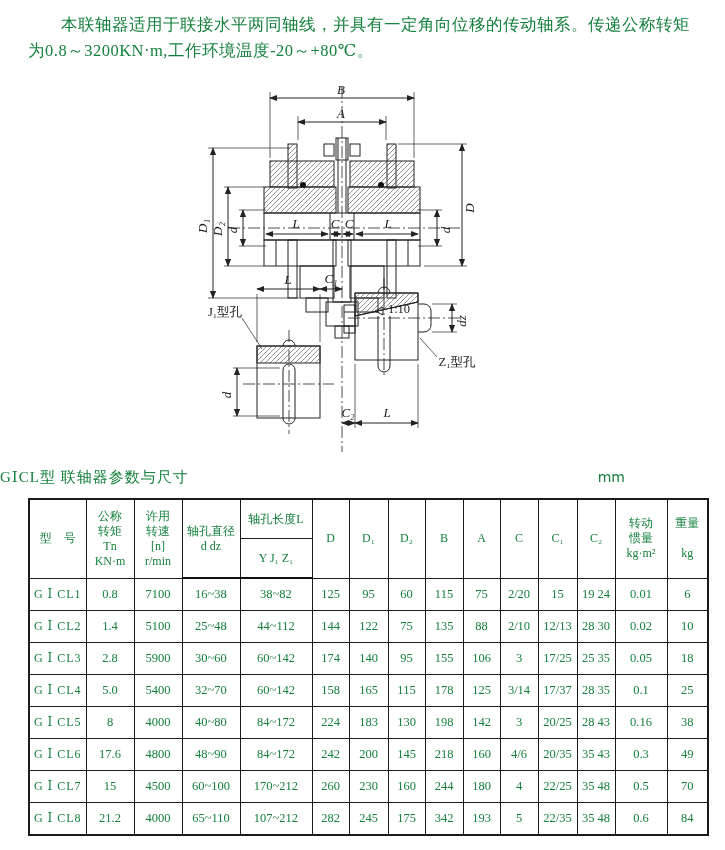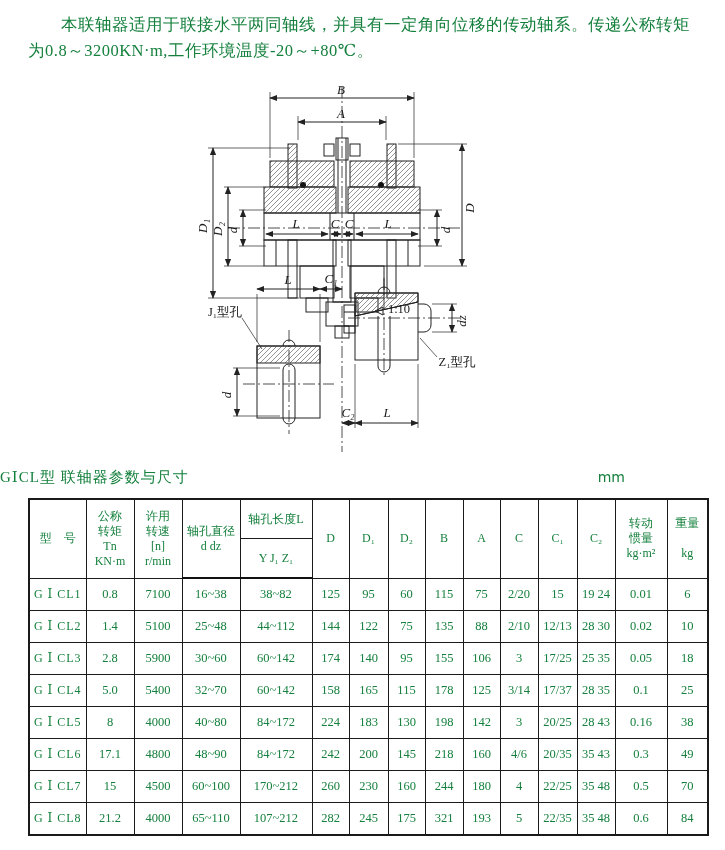--- a/index.html
+++ b/index.html
@@ -333,21 +333,21 @@
           <td>198</td>
           <td>142</td>
           <td>3</td>
           <td>20/25</td>
           <td>28 43</td>
           <td>0.16</td>
           <td>38</td>
         </tr>
         <tr>
           <td class="model-cell">G Ⅰ CL6</td>
-          <td>17.1</td>
+          <td>17.6</td>
           <td>4800</td>
           <td>48~90</td>
           <td>84~172</td>
           <td>242</td>
           <td>200</td>
           <td>145</td>
           <td>218</td>
           <td>160</td>
           <td>4/6</td>
           <td>20/35</td>
@@ -374,21 +374,21 @@
         </tr>
         <tr>
           <td class="model-cell">G Ⅰ CL8</td>
           <td>21.2</td>
           <td>4000</td>
           <td>65~110</td>
           <td>107~212</td>
           <td>282</td>
           <td>245</td>
           <td>175</td>
-          <td>321</td>
+          <td>342</td>
           <td>193</td>
           <td>5</td>
           <td>22/35</td>
           <td>35 48</td>
           <td>0.6</td>
           <td>84</td>
         </tr>
       </tbody>
   </table>
 

